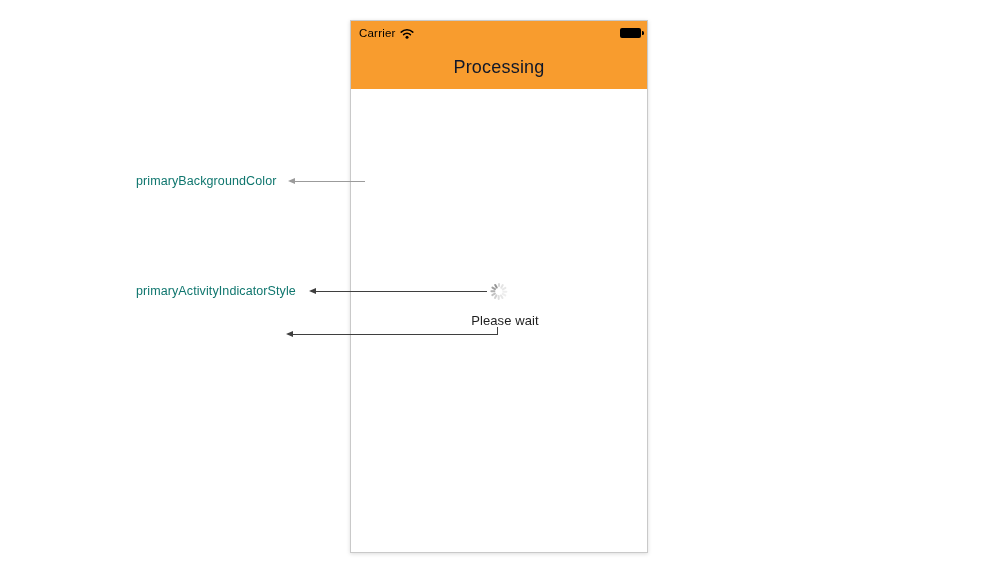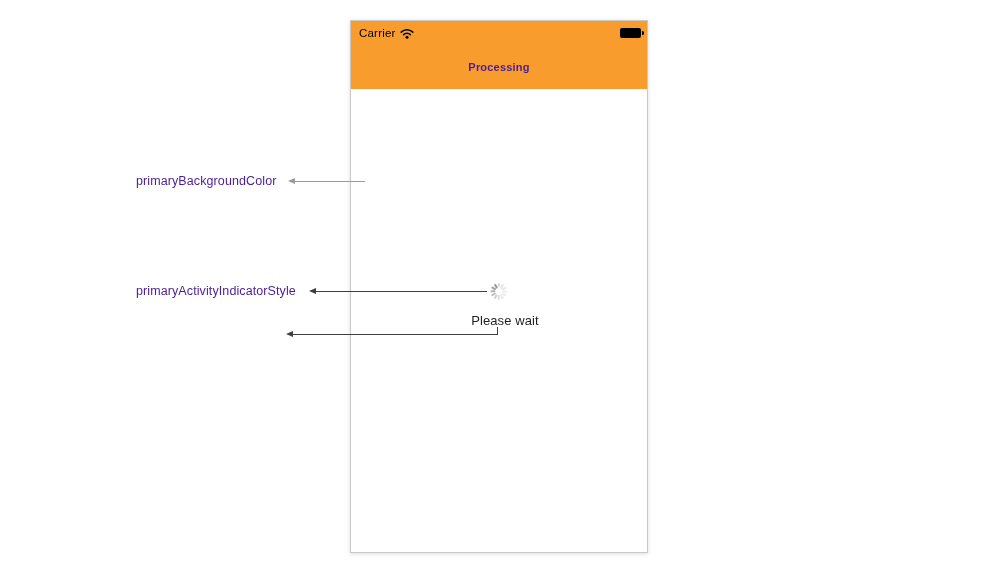--- a/index.html
+++ b/index.html
@@ -34,21 +34,21 @@
   }
   .battery-icon::after {
     content:""; position:absolute; right:-3px; top:3px; width:2.5px; height:4px;
     background:#000; border-radius:0 1.5px 1.5px 0;
   }
 
   .nav-bar {
     position:absolute; left:0; top:24px; right:0; height:44px;
     display:flex; align-items:center; justify-content:center;
   }
-  .nav-title { color:#4c1d95; font-size:11px; font-weight:700; letter-spacing:0.2px; }
+  .nav-title { color:#0f172a; font-size:18px; font-weight:400; letter-spacing:0.2px; }
 
   .screen-content { position:absolute; left:0; top:68px; right:0; bottom:0; background:#ffffff; }
 
   
   .spinner { position:absolute; top:193px; left:50%; width:18px; height:18px; margin-left:-9px; }
   .spinner .tick {
     position:absolute; left:50%; top:50%;
     width:1.7px; height:4.8px; margin-left:-0.85px; margin-top:-8.5px;
     border-radius:1px; background:#8e8e8e;
     transform-origin:0.85px 8.5px;
@@ -66,21 +66,21 @@
   .tick:nth-child(11) { transform:rotate(300deg); opacity:.85; }
   .tick:nth-child(12) { transform:rotate(330deg); opacity:.95; }
 
   .wait-message {
     position:absolute; left:12px; right:0; top:224px; text-align:center;
     font-size:13px; color:#1f1f1f; letter-spacing:0.1px;
   }
 
   
   .ann-label {
-    position:absolute; font-size:12.5px; color:#4c1d95; line-height:14.5px;
+    position:absolute; font-size:12.5px; color:#0f766e; line-height:14.5px;
     letter-spacing:0.1px; white-space:nowrap;
   }
   .ann-line  { position:absolute; height:1px; }
   .ann-vline { position:absolute; width:1px; }
   .ann-arrow {
     position:absolute; width:0; height:0;
     border-top:3.5px solid transparent; border-bottom:3.5px solid transparent;
     border-right:7px solid #3f3f3f;
   }
   .line-light { background:#9b9b9b; }

